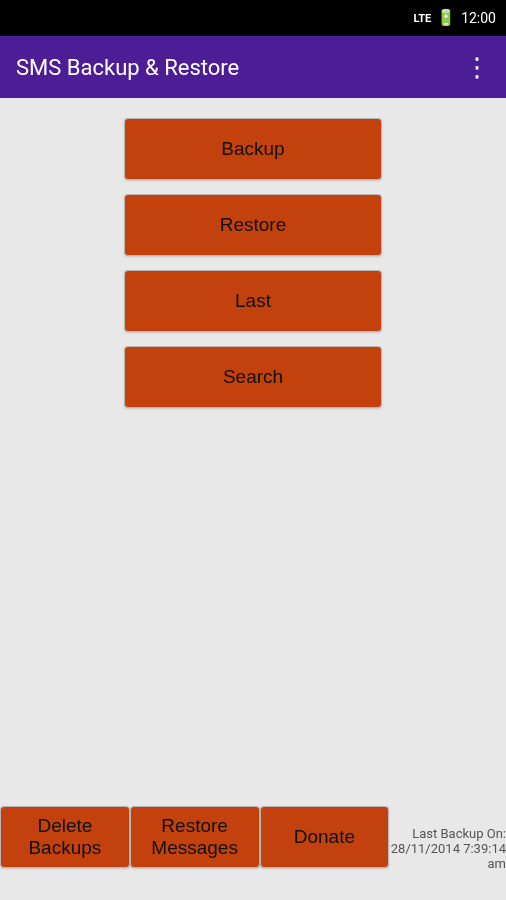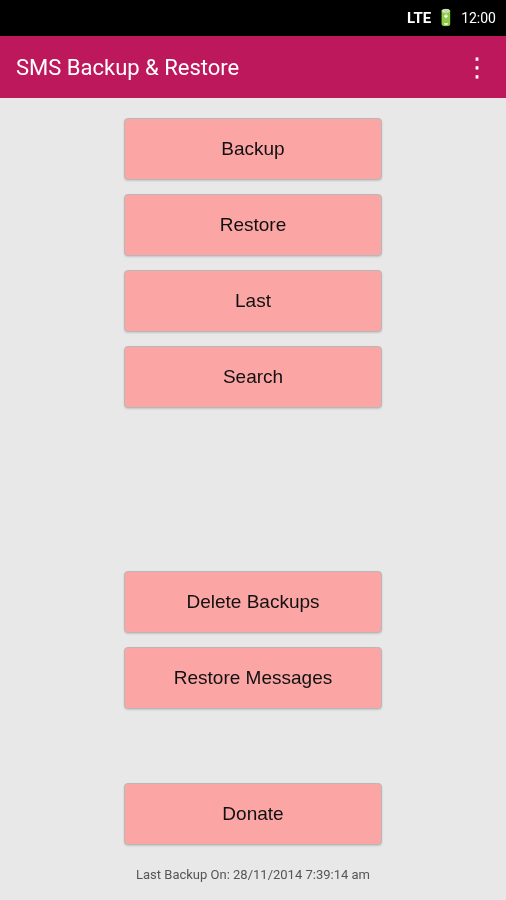--- a/index.html
+++ b/index.html
@@ -30,21 +30,21 @@
     }
 
     .status-bar-right {
       display: flex;
       align-items: center;
       gap: 5px;
     }
 
     .lte-icon {
       color: white;
-      font-size: 15px;
+      font-size: 11px;
       font-weight: bold;
       letter-spacing: 0px;
       line-height: 1;
     }
 
     .battery-icon {
       color: white;
       font-size: 16px;
       line-height: 1;
     }
@@ -52,21 +52,21 @@
     .time-text {
       color: white;
       font-size: 14px;
       font-weight: 400;
     }
 
     
     .app-bar {
       width: 100%;
       height: 62px;
-      background: #be185d;
+      background: #4c1d95;
       display: flex;
       align-items: center;
       justify-content: space-between;
       padding: 0 16px;
     }
 
     .app-title {
       color: white;
       font-size: 22px;
       font-weight: 400;
@@ -88,42 +88,42 @@
       flex-direction: column;
       align-items: center;
       padding: 20px 0 10px 0;
       position: relative;
     }
 
     
     .action-button {
       width: 258px;
       height: 62px;
-      background: #fca5a5;
+      background: #c2410c;
       border: 1px solid #b8b8b8;
       border-radius: 4px;
       font-size: 19px;
       color: #111;
       cursor: pointer;
       display: flex;
       align-items: center;
       justify-content: center;
       margin-bottom: 14px;
       box-shadow: 0 1px 2px rgba(0,0,0,0.15);
       user-select: none;
     }
 
     .spacer {
       flex: 1;
     }
 
     .bottom-section {
       width: 100%;
       display: flex;
-      flex-direction: column;
+      flex-direction: row;
       align-items: center;
       padding-bottom: 8px;
     }
 
     .last-backup-text {
       font-size: 13px;
       color: #555;
       margin-top: 8px;
       text-align: right;
     }

